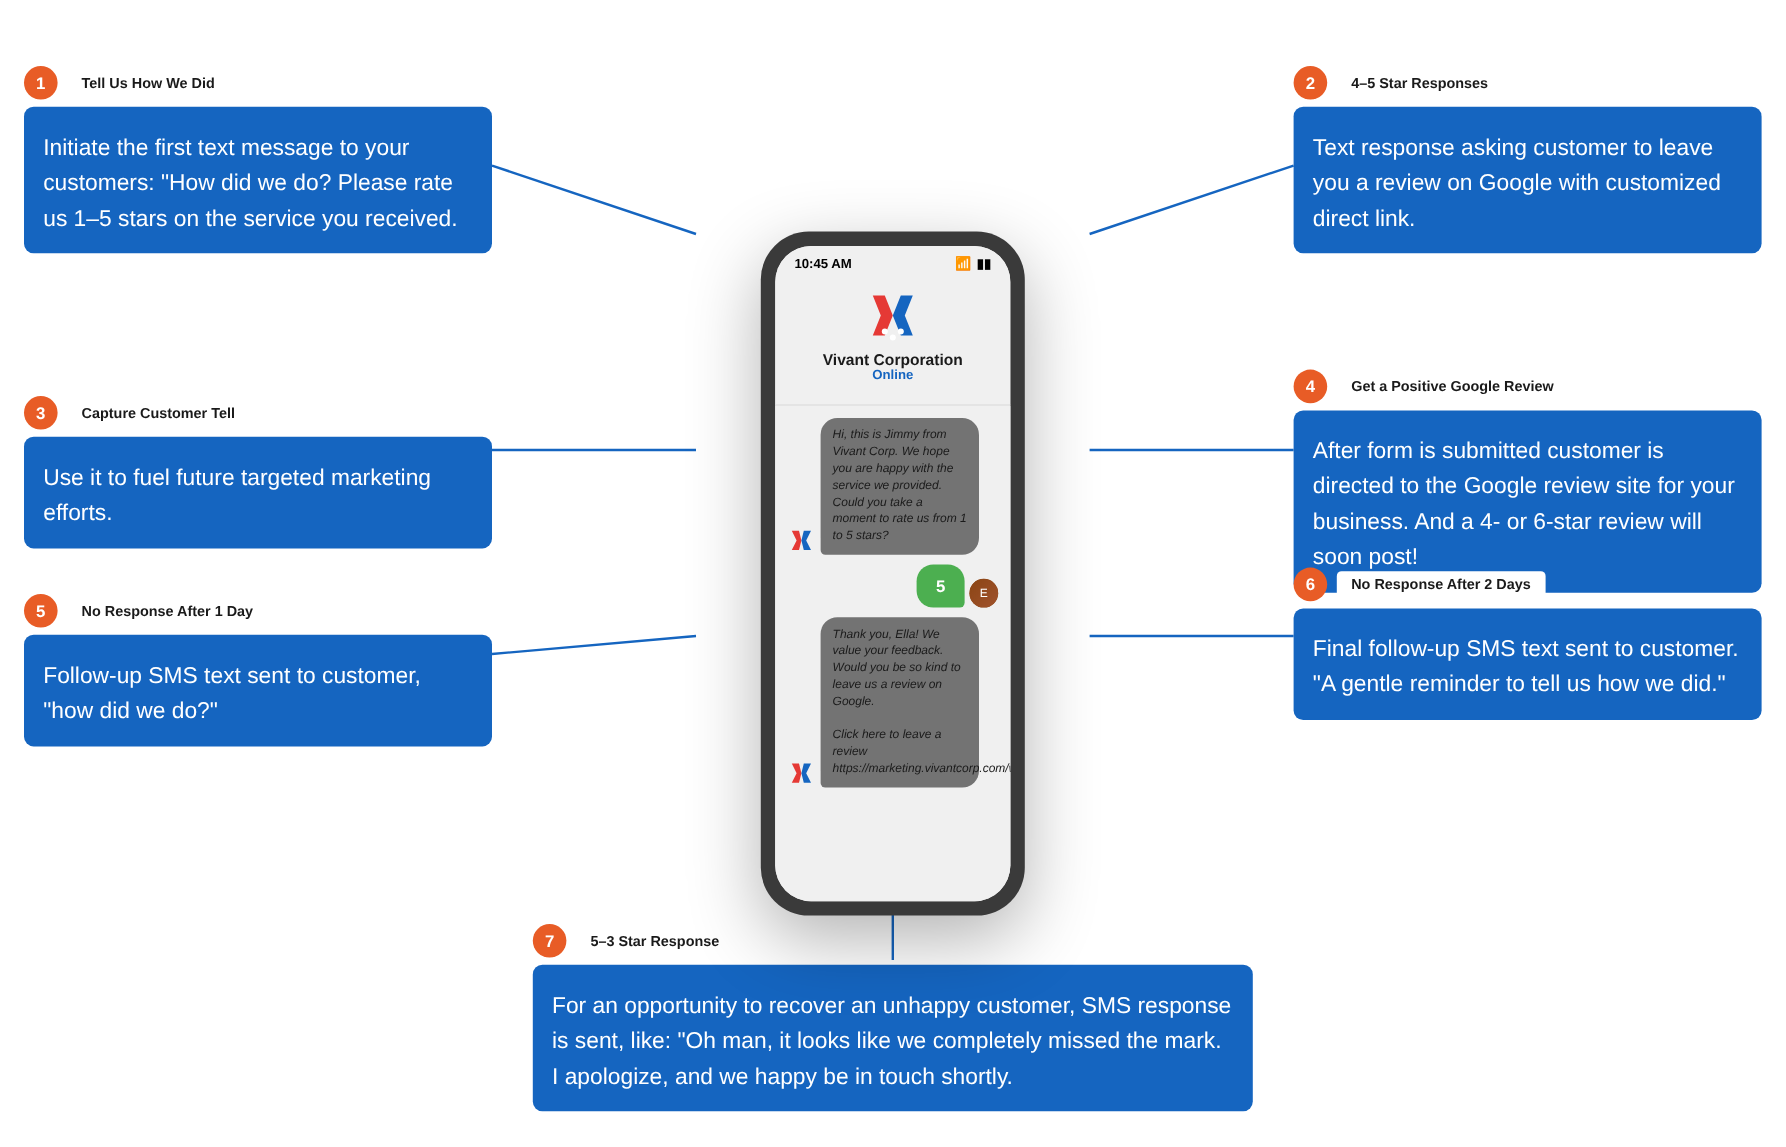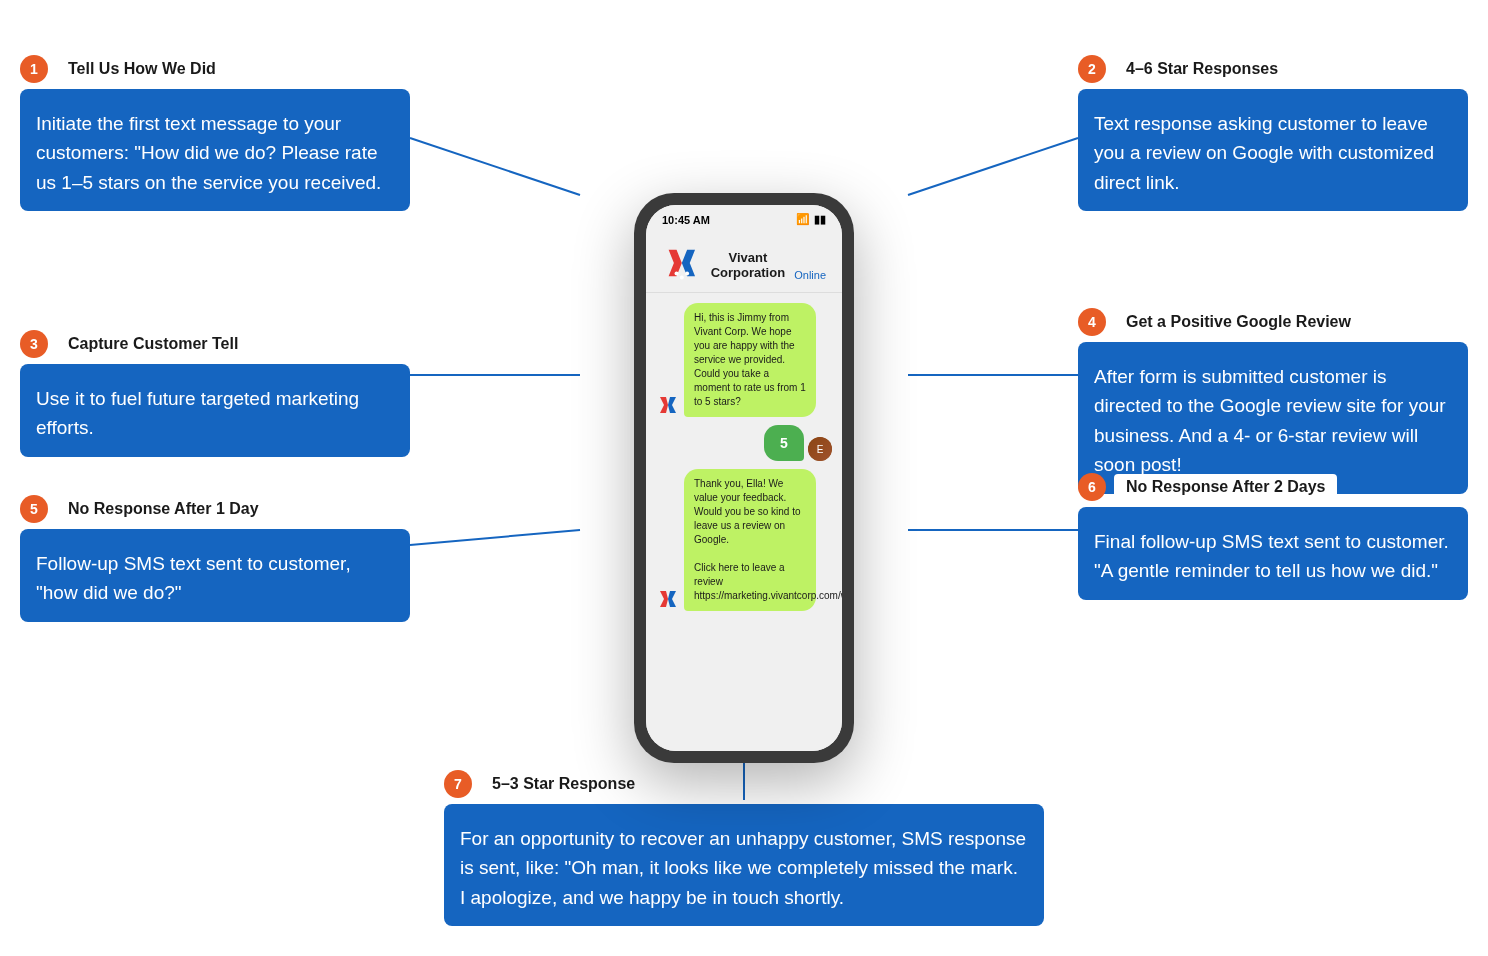--- a/index.html
+++ b/index.html
@@ -64,69 +64,70 @@
     .status-icons {
       display: flex;
       align-items: center;
       gap: 4px;
       font-size: 11px;
     }
 
     .phone-header {
       background: #f0f0f0;
       display: flex;
-      align-items: center;
-      padding: 8px 16px 0;
+      flex-direction: column;
+      align-items: center;
+      padding: 8px 16px 18px;
       border-bottom: 1px solid #ddd;
     }
 
     .vivant-logo {
       width: 50px;
       height: 50px;
       margin-bottom: 4px;
     }
 
     .phone-title {
       font-size: 13px;
       font-weight: 700;
       color: #1a1a1a;
       text-align: center;
     }
 
     .phone-subtitle {
       font-size: 11px;
       color: #1565c0;
-      font-weight: 400;
-      margin-top: 20px;
+      font-weight: 700;
     }
 
     .chat-area {
       flex: 1;
       padding: 10px;
       overflow-y: auto;
       background: #f0f0f0;
       display: flex;
       flex-direction: column;
       gap: 8px;
     }
 
     .chat-bubble-left {
       display: flex;
       align-items: flex-end;
       gap: 4px;
     }
 
     .chat-bubble-left .bubble {
-      background: #bef264;
+      background: #737373;
       border-radius: 14px 14px 14px 4px;
       padding: 8px 10px;
       font-size: 10px;
       color: #1a1a1a;
       max-width: 75%;
       line-height: 1.4;
+      font-style: italic;
     }
 
     .chat-bubble-right {
       display: flex;
       align-items: flex-end;
       justify-content: flex-end;
       gap: 4px;
     }
 
     .chat-bubble-right .bubble {
@@ -188,21 +189,21 @@
       justify-content: center;
       font-size: 14px;
       font-weight: 700;
       flex-shrink: 0;
     }
 
     .box-title-bar {
       background: white;
       border-radius: 4px;
       padding: 4px 12px;
-      font-size: 16px;
+      font-size: 12px;
       font-weight: 700;
       color: #1a1a1a;
     }
 
     .box-text {
       color: white;
       font-size: 19px;
       line-height: 1.55;
       margin-top: 6px;
     }
@@ -320,21 +321,21 @@
       <div class="box-title-bar">Tell Us How We Did</div>
     </div>
     <div class="box-card">
       <div class="box-text">Initiate the first text message to your customers: "How did we do? Please rate us 1–5 stars on the service you received.</div>
     </div>
   </div>
 
   <div class="info-box box-2">
     <div class="box-header">
       <div class="box-number">2</div>
-      <div class="box-title-bar">4–6 Star Responses</div>
+      <div class="box-title-bar">4–5 Star Responses</div>
     </div>
     <div class="box-card">
       <div class="box-text">Text response asking customer to leave you a review on Google with customized direct link.</div>
     </div>
   </div>
 
   <div class="info-box box-3">
     <div class="box-header">
       <div class="box-number">3</div>
       <div class="box-title-bar">Capture Customer Tell</div>

